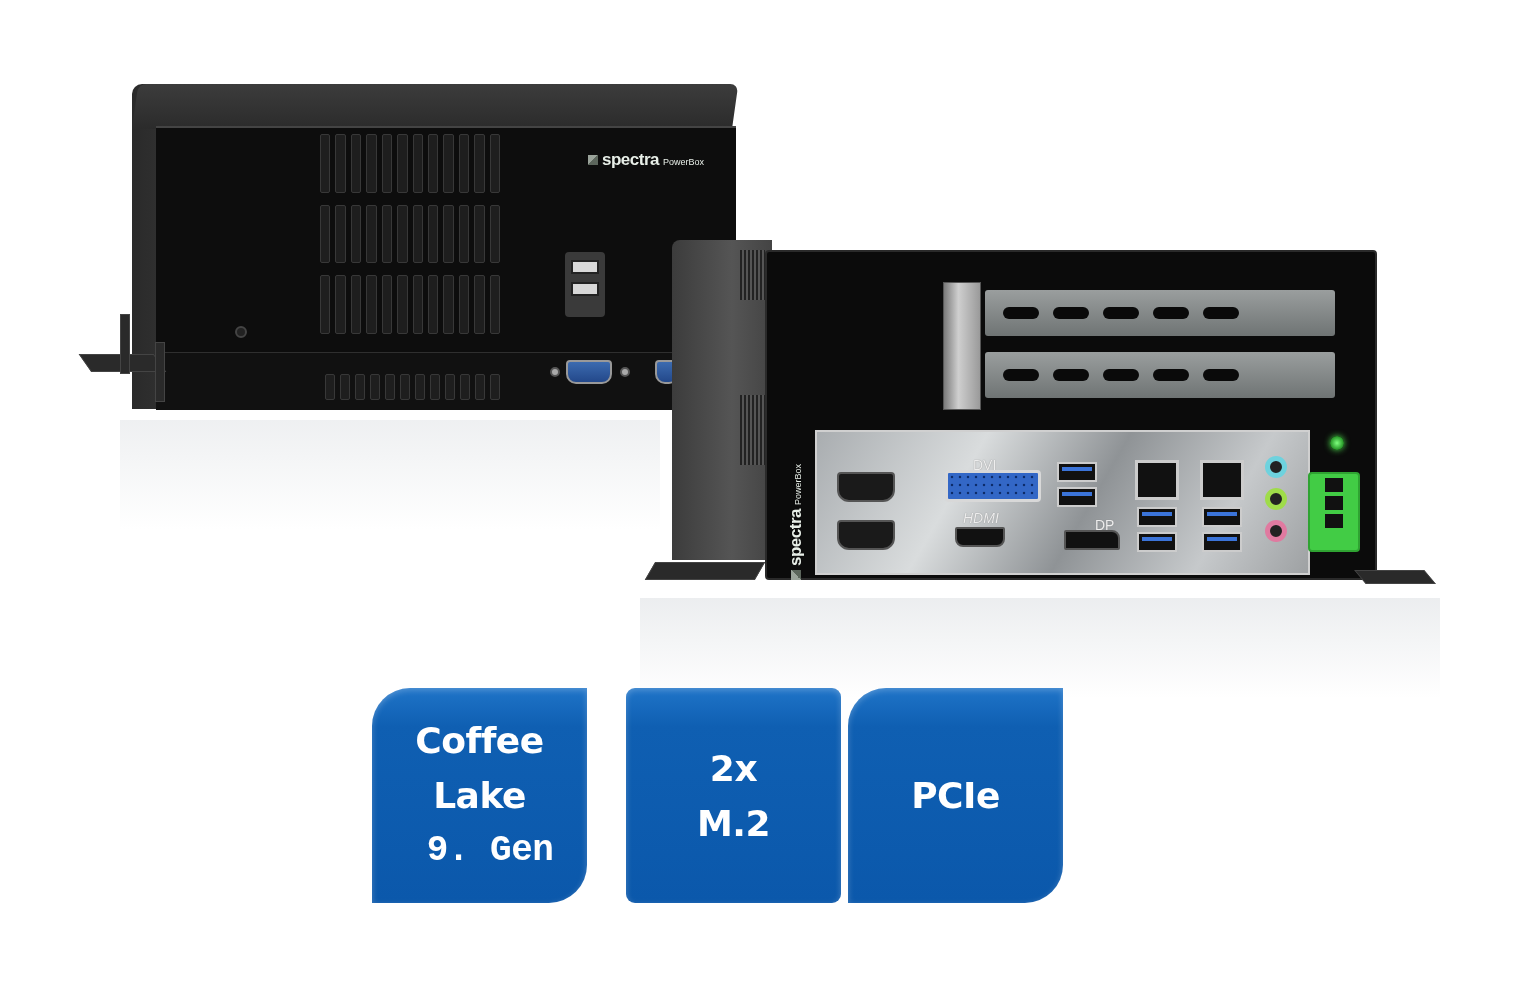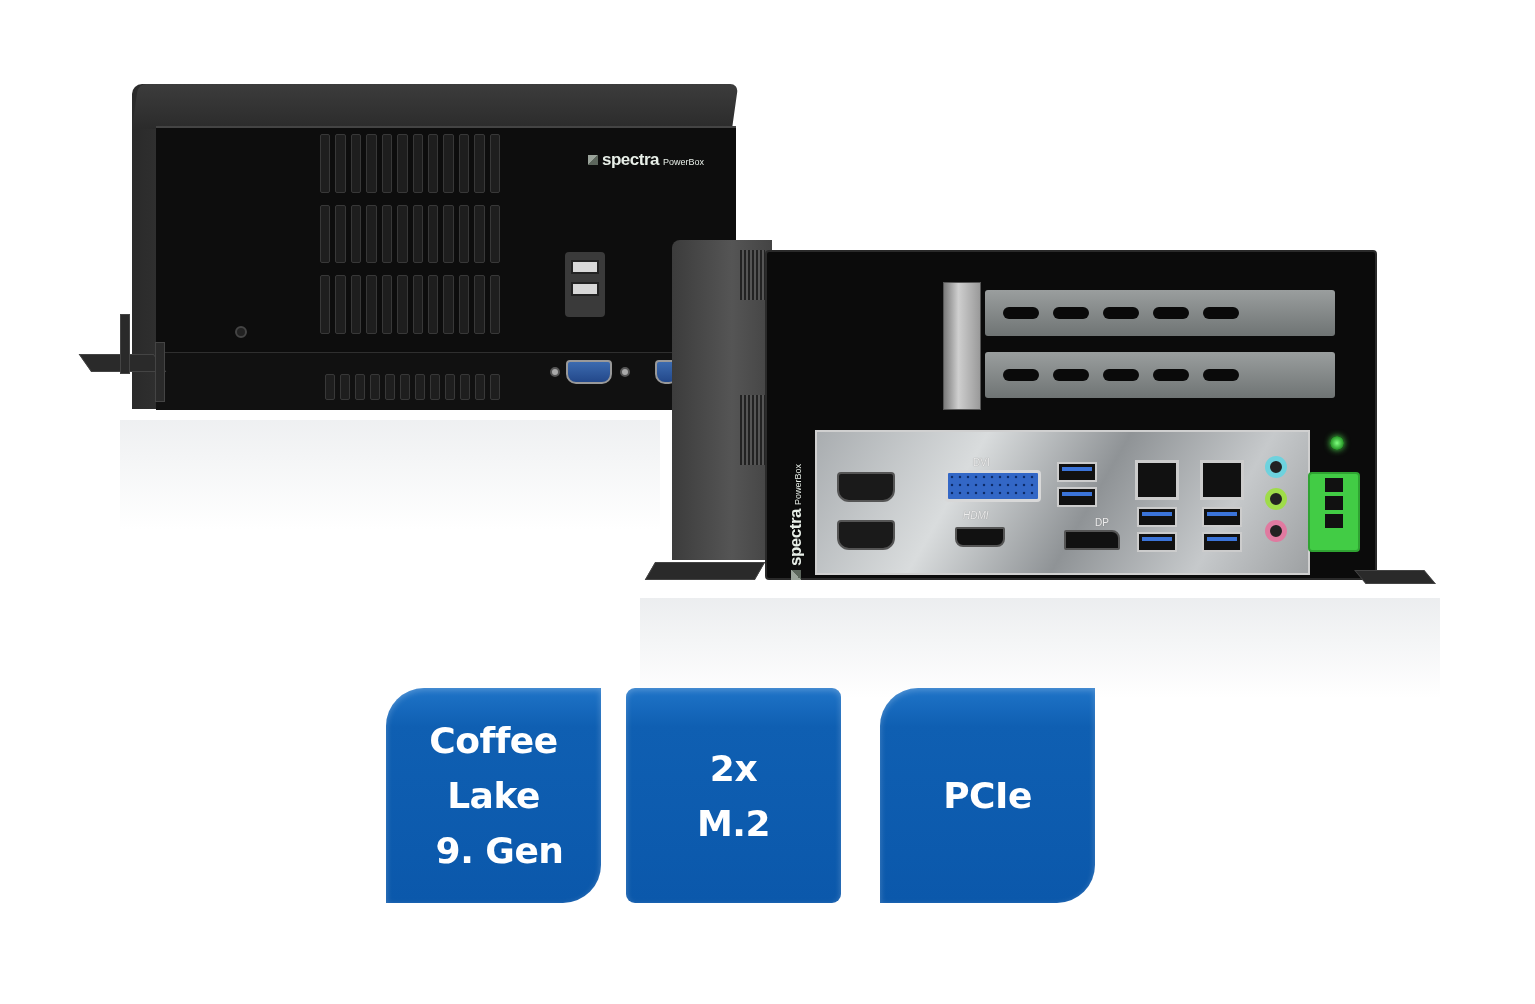--- a/index.html
+++ b/index.html
@@ -32,21 +32,21 @@
 
   
   #dev2 { left: 640px; top: 240px; width: 800px; height: 355px; }
   #dev2 .side { left: 32px; top: 0; width: 100px; height: 320px; background: linear-gradient(90deg,#3c3c3c,#555 60%,#444); border-radius: 8px 0 0 0; }
   #dev2 .grille { background: repeating-linear-gradient(90deg,#222 0 2px,#555 2px 4px); }
   #dev2 .face { left: 125px; top: 10px; width: 612px; height: 330px; background: #0b0b0b; border: 2px solid #2a2a2a; border-radius: 4px; }
   .slot-bracket { height: 46px; background: linear-gradient(180deg,#9a9e9e,#6f7474); border-radius: 3px; display: flex; align-items: center; gap: 14px; padding-left: 18px; }
   .slot-bracket b { display: block; width: 36px; height: 12px; border-radius: 6px; background: #0a0a0a; }
   .clamp { background: linear-gradient(90deg,#7a7a7a,#cfcfcf 40%,#9a9a9a); border: 1px solid #555; }
   .io-shield { left: 175px; top: 190px; width: 495px; height: 145px; background: linear-gradient(120deg,#a9adb0,#d9dcdd 30%,#8f9396 55%,#c6c9cb 80%,#9ea1a3); border: 2px solid #d0d0d0; }
-  .io-label { color: #eeeeee; font-size: 10px; font-family: "Liberation Sans", sans-serif; text-shadow: 0 0 1px #777; }
+  .io-label { color: #eeeeee; font-size: 14px; font-family: "Liberation Sans", sans-serif; text-shadow: 0 0 1px #777; }
   .db9 { width: 58px; height: 30px; background: #1a1a1a; border: 2px solid #555; border-radius: 4px 4px 12px 12px; }
   .dvi { width: 96px; height: 32px; background: #3367c6; border: 3px solid #d8d8d8; border-radius: 4px; background-image: radial-gradient(#0d2c6a 1.4px, transparent 1.6px); background-size: 8px 8px; }
   .usb3 { width: 40px; height: 20px; background: #111; border: 2px solid #ccc; }
   .usb3::after { content: ""; display: block; margin: 3px 3px 0; height: 4px; background: #3b74d9; }
   .rj45 { width: 44px; height: 40px; background: #111; border: 3px solid #ccc; }
   .hdmi { width: 50px; height: 20px; background: #111; border: 2px solid #555; border-radius: 2px 2px 8px 8px; }
   .dp { width: 56px; height: 20px; background: #111; border: 2px solid #555; border-radius: 2px 8px 2px 2px; }
   .jack { width: 22px; height: 22px; border-radius: 50%; border: 5px solid; background: #222; }
   .led { width: 14px; height: 14px; border-radius: 50%; background: radial-gradient(#7dff7d,#2ea02e 60%,#0b3a0b); box-shadow: 0 0 6px #4ddc4d; }
   .term { width: 52px; height: 80px; background: #42cc45; border-radius: 4px; border: 2px solid #2fa332; }
@@ -61,23 +61,23 @@
   .badge {
     position: absolute; top: 688px; width: 215px; height: 215px;
     background: linear-gradient(180deg,#1f74c8 0%,#0f5fb2 18%,#0b58ab 100%);
     border-radius: 38px 0 38px 0;
     display: flex; align-items: center; justify-content: center; text-align: center;
     color: #ffffff; font-family: "DejaVu Sans", sans-serif; font-weight: bold;
     font-size: 36px; line-height: 55px; letter-spacing: -0.5px;
     box-shadow: inset 0 2px 6px rgba(255,255,255,0.25);
   }
   .badge .lines { display: flex; flex-direction: column; }
-  #badge-1 { left: 386px; }
+  #badge-1 { left: 372px; }
   #badge-2 { left: 626px; border-radius: 9px; }
-  #badge-3 { left: 880px; }
+  #badge-3 { left: 848px; }
 </style>
 </head>
 <body>
 
 <div id="dev1" class="abs">
   <div class="abs side"></div>
   <div class="abs top"></div>
   <div class="abs face"></div>
   <div class="abs bottom"></div>
 
@@ -222,21 +222,21 @@
 
   <div class="abs foot" style="left:10px;top:322px;width:110px;height:18px;transform:skewX(-30deg);"></div>
   <div class="abs foot" style="left:720px;top:330px;width:70px;height:14px;transform:skewX(40deg);"></div>
 </div>
 <div class="abs reflect"></div>
 
 <div id="badge-1" class="badge">
   <div class="lines">
     <span>Coffee</span>
     <span>Lake</span>
-    <span style="white-space:pre;"> 9. Gen</span>
+    <span style="white-space:pre;font-family:Liberation Mono, monospace;"> 9. Gen</span>
   </div>
 </div>
 <div id="badge-2" class="badge">
   <div class="lines">
     <span>2x</span>
     <span>M.2</span>
   </div>
 </div>
 <div id="badge-3" class="badge">
   <div class="lines">

